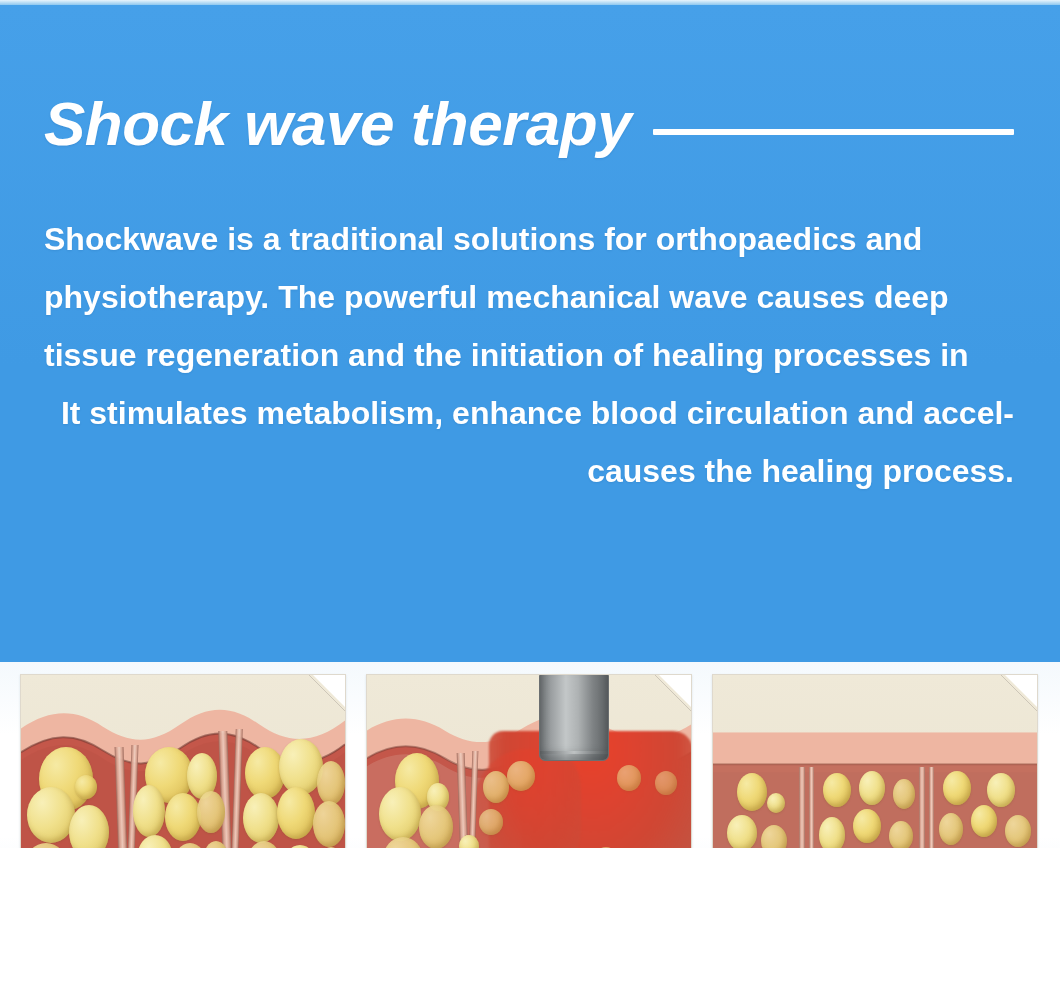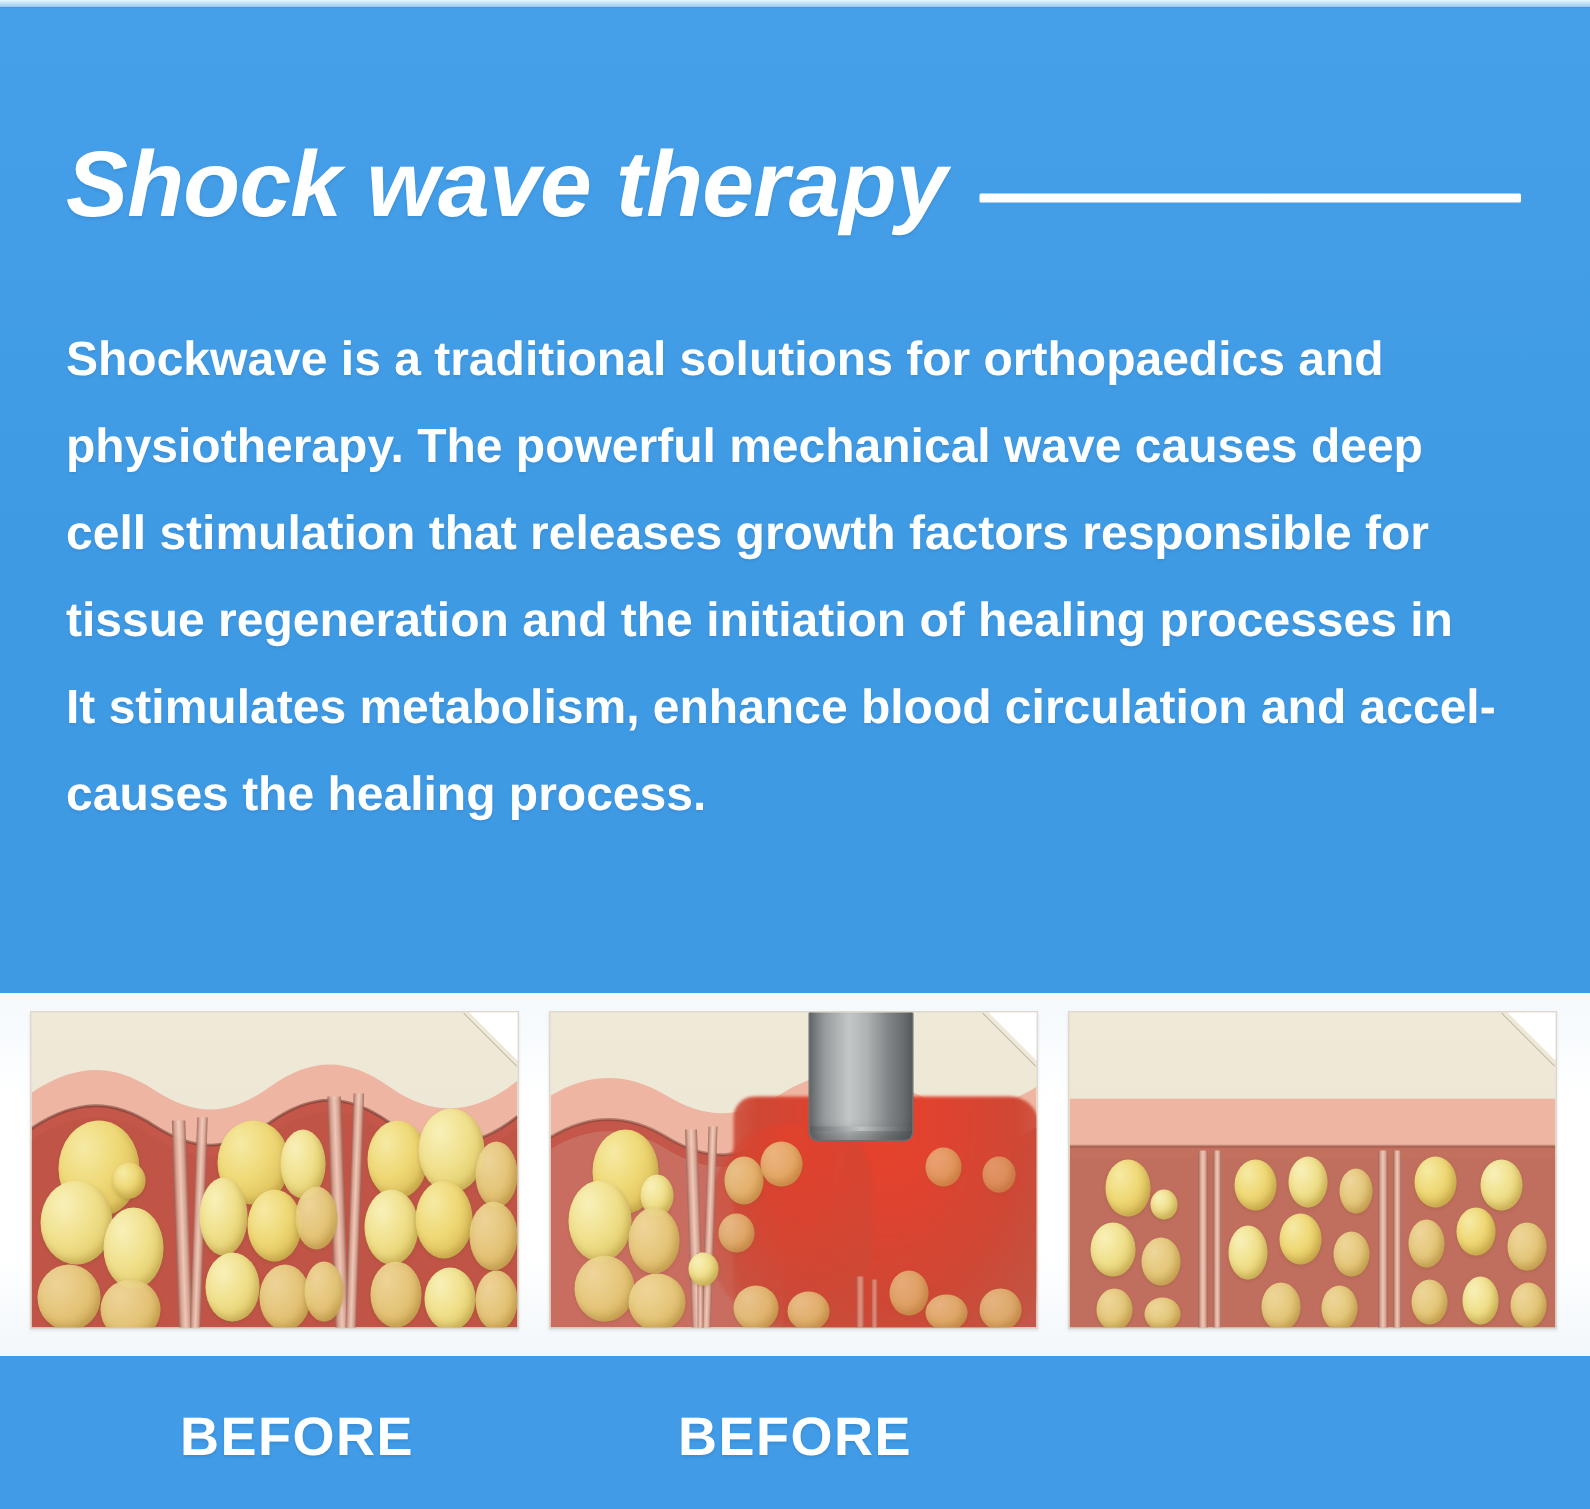--- a/index.html
+++ b/index.html
@@ -6,22 +6,22 @@
 
   html,body{
     width:1060px; height:1006px;
     background:#ffffff;
     font-family:"Liberation Sans", sans-serif;
     overflow:hidden;
   }
 
   #page{
     position:relative;
-    width:1060px; height:1006px;
-    background:#4c1d95;
+    width:1060px; height:848px;
+    background:#c4b5fd;
     overflow:hidden;
   }
 
   
   .top-strip{
     position:absolute; left:0; top:0;
     width:1060px; height:5px;
     background:linear-gradient(#e8f4fc,#8fc8ef);
   }
 
@@ -60,21 +60,21 @@
     position:absolute; left:44px; top:205px;
     width:970px;
     color:#ffffff;
     font-size:32px;
     font-weight:bold;
     line-height:58px;
     text-shadow:0 1px 2px rgba(20,80,140,.15);
   }
   .para-justified{ text-align:justify; }
   .para-justified > span{ display:block; }
-  .para-plain{ text-align:left; margin-top:0px; }
+  .para-plain{ text-align:right; margin-top:0px; }
 
   
   .panel-band{
     position:absolute; left:0; top:662px;
     width:1060px; height:242px;
     background:linear-gradient(180deg,#f4f9fd 0%, #ffffff 30%, #ffffff 72%, #f2f7fb 100%);
   }
 
   .panels{
     position:absolute; left:20px; top:674px;
@@ -196,21 +196,20 @@
 
     <div class="title-row">
       <div class="title">Shock wave therapy</div>
       <div class="title-rule"></div>
     </div>
 
     <div class="body-copy">
       <div class="para-justified">
         <span>Shockwave is a traditional solutions for orthopaedics and</span>
         <span>physiotherapy. The powerful mechanical wave causes deep</span>
-        <span>cell stimulation that releases growth factors responsible for</span>
         <span>tissue regeneration and the initiation of healing processes in</span>
       </div>
       <div class="para-plain">
         <div>It stimulates metabolism, enhance blood circulation and accel-</div>
         <div>causes the healing process.</div>
       </div>
     </div>
   </div>
 
   <div class="panel-band"></div>

